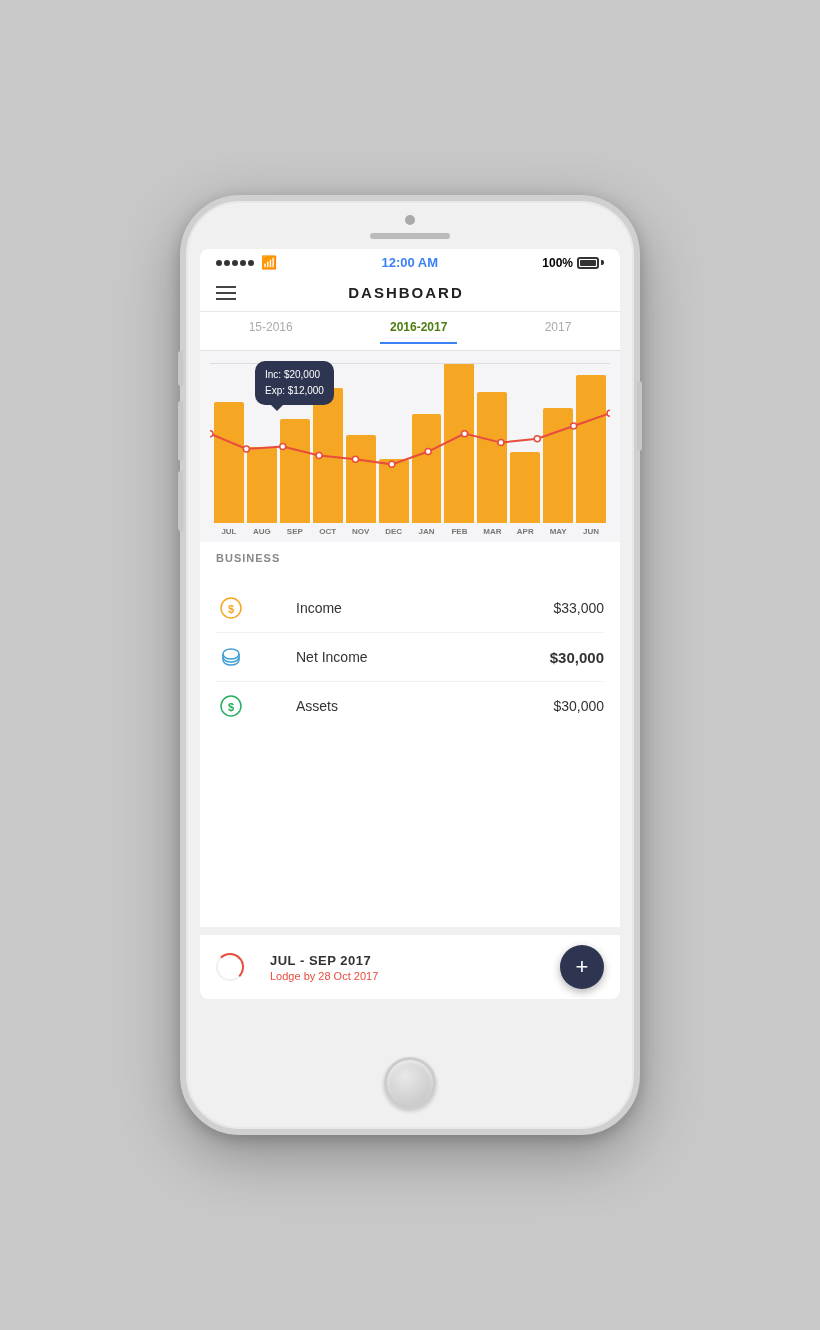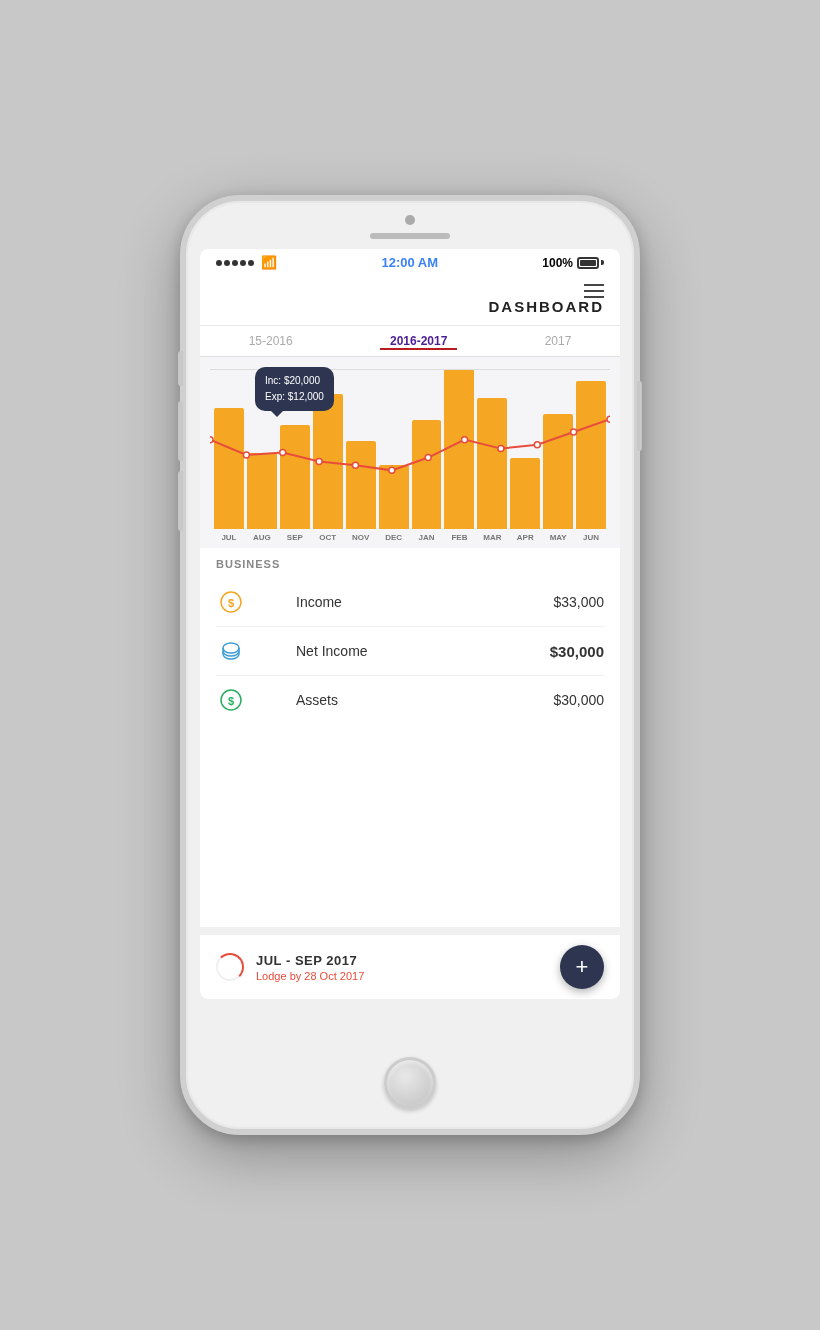--- a/index.html
+++ b/index.html
@@ -125,23 +125,22 @@
       width: 3px; height: 5px;
       background: #333;
       border-radius: 0 2px 2px 0;
     }
 
     
     .app-header {
       background: #fff;
       border-bottom: 1px solid #e8e8e8;
       display: flex;
-      align-items: flex-end;
+      align-items: center;
       padding: 10px 16px;
-      flex-direction: column;
     }
     .hamburger {
       display: flex;
       flex-direction: column;
       gap: 4px;
       cursor: pointer;
     }
     .hamburger-line {
       width: 20px; height: 2px;
       background: #444;
@@ -163,24 +162,24 @@
       border-bottom: 1px solid #e0e0e0;
       padding: 8px 0 6px;
     }
     .tab {
       font-size: 12px;
       color: #aaa;
       cursor: pointer;
       padding: 0 10px;
     }
     .tab.active {
-      color: #4c1d95;
+      color: #4d7c0f;
       font-weight: 700;
-      border-bottom: 2px solid #b91c1c;
-      padding-bottom: 0;
+      border-bottom: 2px solid #3b82f6;
+      padding-bottom: 8px;
     }
 
     
     .chart-area {
       background: #f5f5f7;
       padding: 12px 10px 6px;
       position: relative;
     }
 
     
@@ -272,21 +271,21 @@
     .section {
       background: #fff;
       padding: 10px 16px 6px;
       flex: 1;
     }
     .section-title {
       font-size: 11px;
       font-weight: 700;
       color: #888;
       letter-spacing: 1px;
-      margin-bottom: 8px;
+      margin-bottom: 20px;
     }
 
     .metric-row {
       display: flex;
       align-items: center;
       padding: 9px 0;
       border-bottom: 1px solid #f0f0f0;
     }
     .metric-row:last-child {
       border-bottom: none;
@@ -342,20 +341,21 @@
     .bas-spinner-ring {
       width: 28px;
       height: 28px;
       border: 2px solid #f0f0f0;
       border-top: 2px solid #e74c3c;
       border-right: 2px solid #e74c3c;
       border-radius: 50%;
     }
     .bas-info {
       flex: 1;
+      margin-left: 14px;
     }
     .bas-period {
       font-size: 13px;
       font-weight: 700;
       color: #333;
       letter-spacing: 0.5px;
     }
     .bas-lodge {
       font-size: 11px;
       color: #e74c3c;

